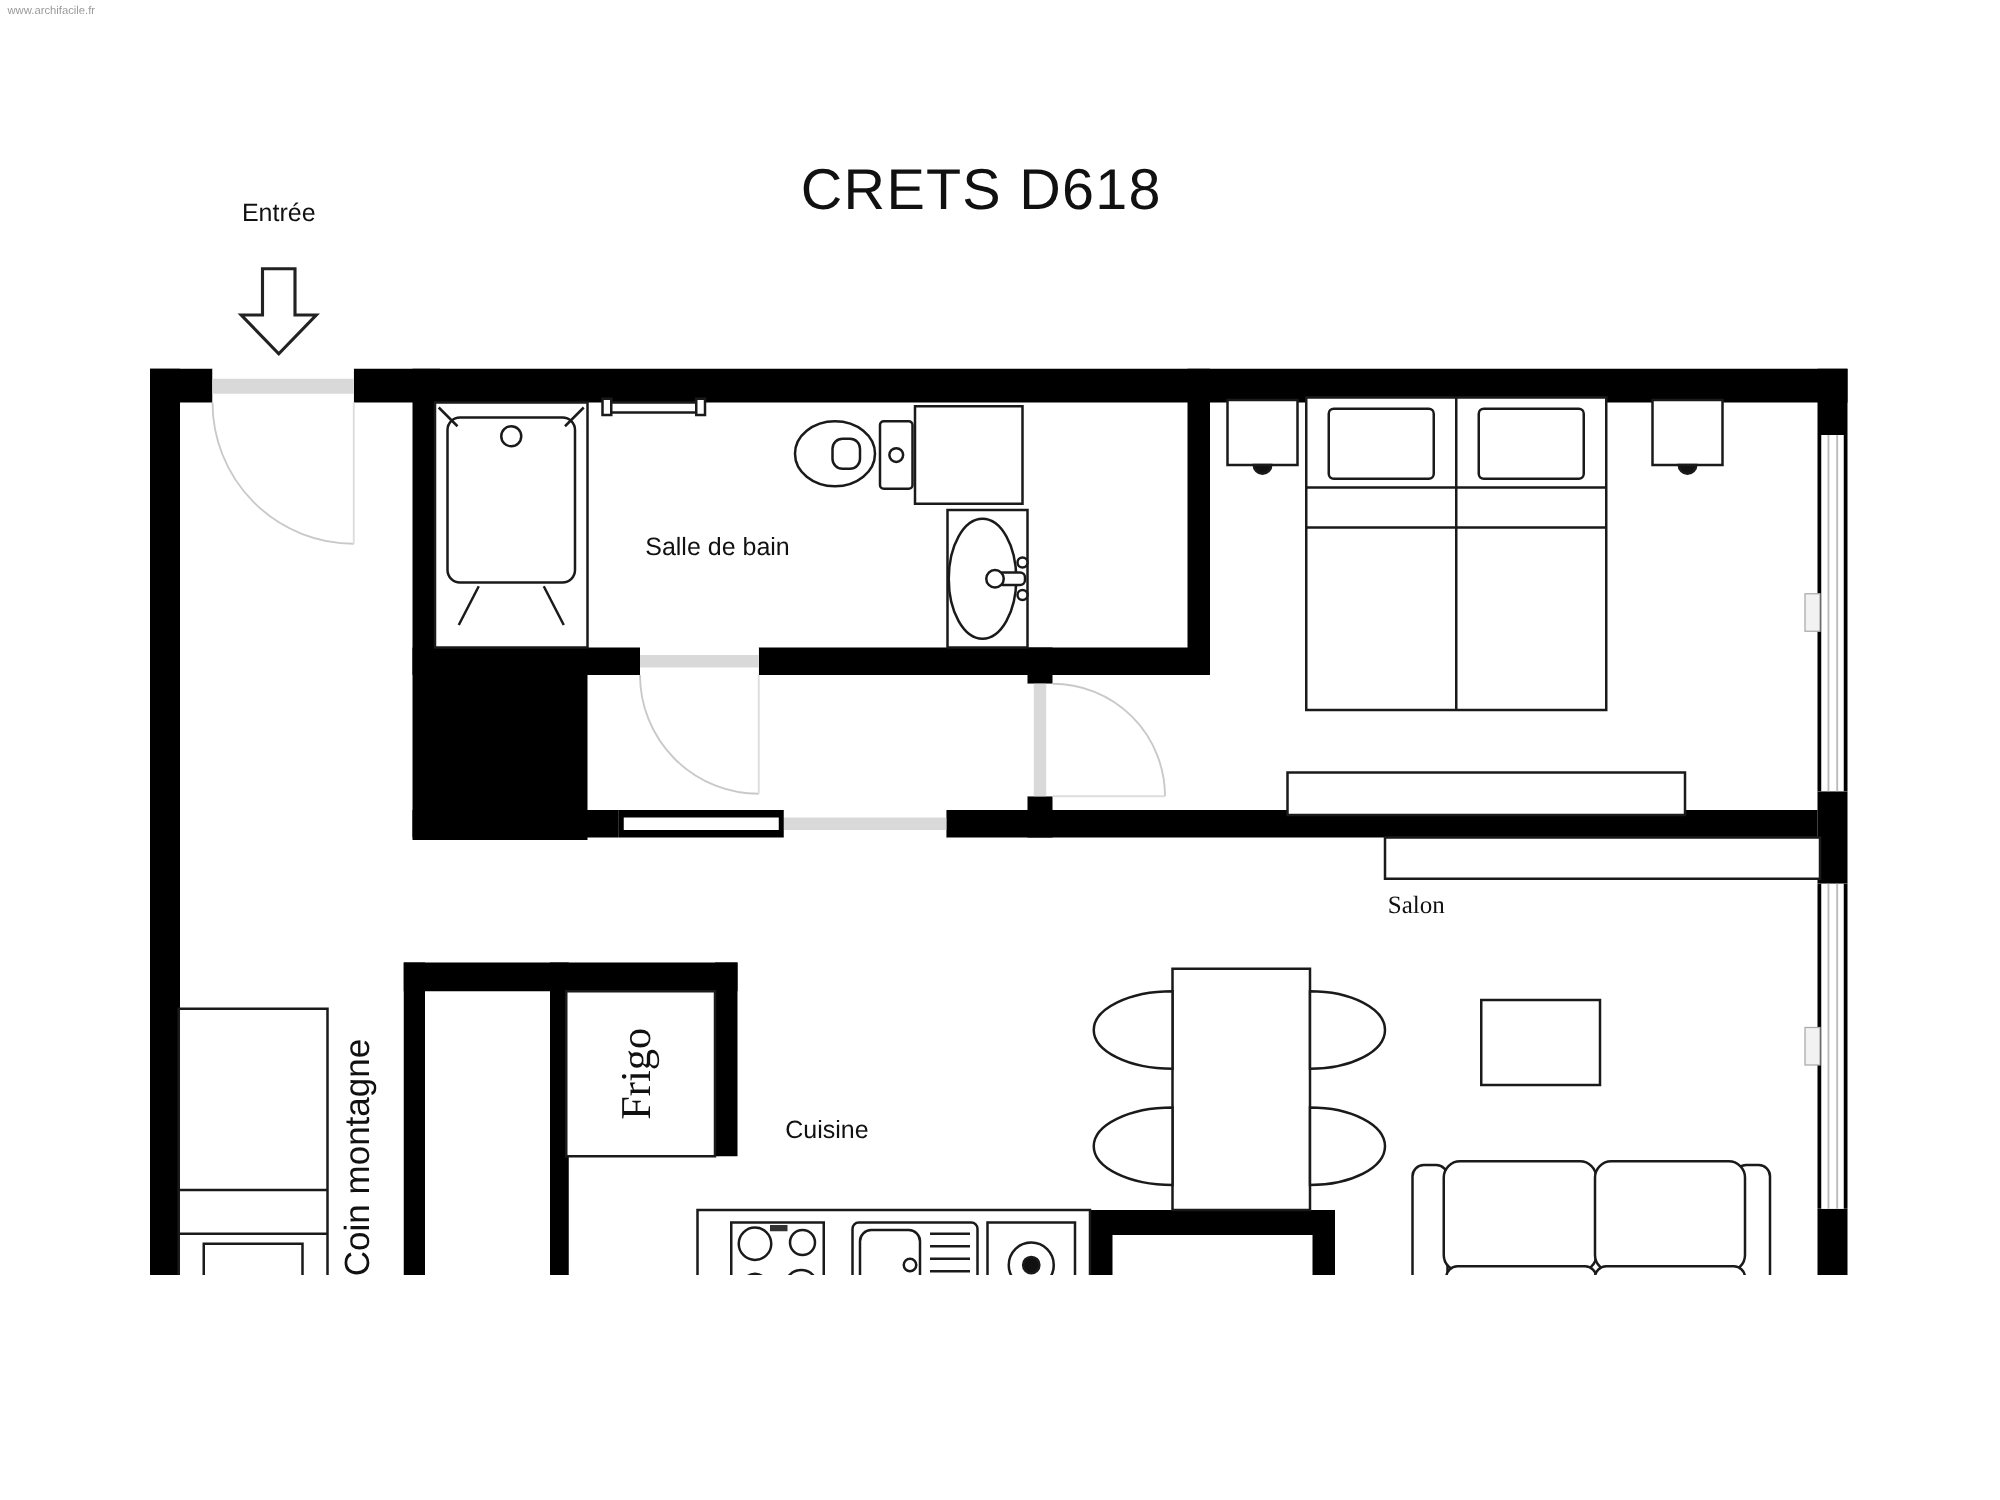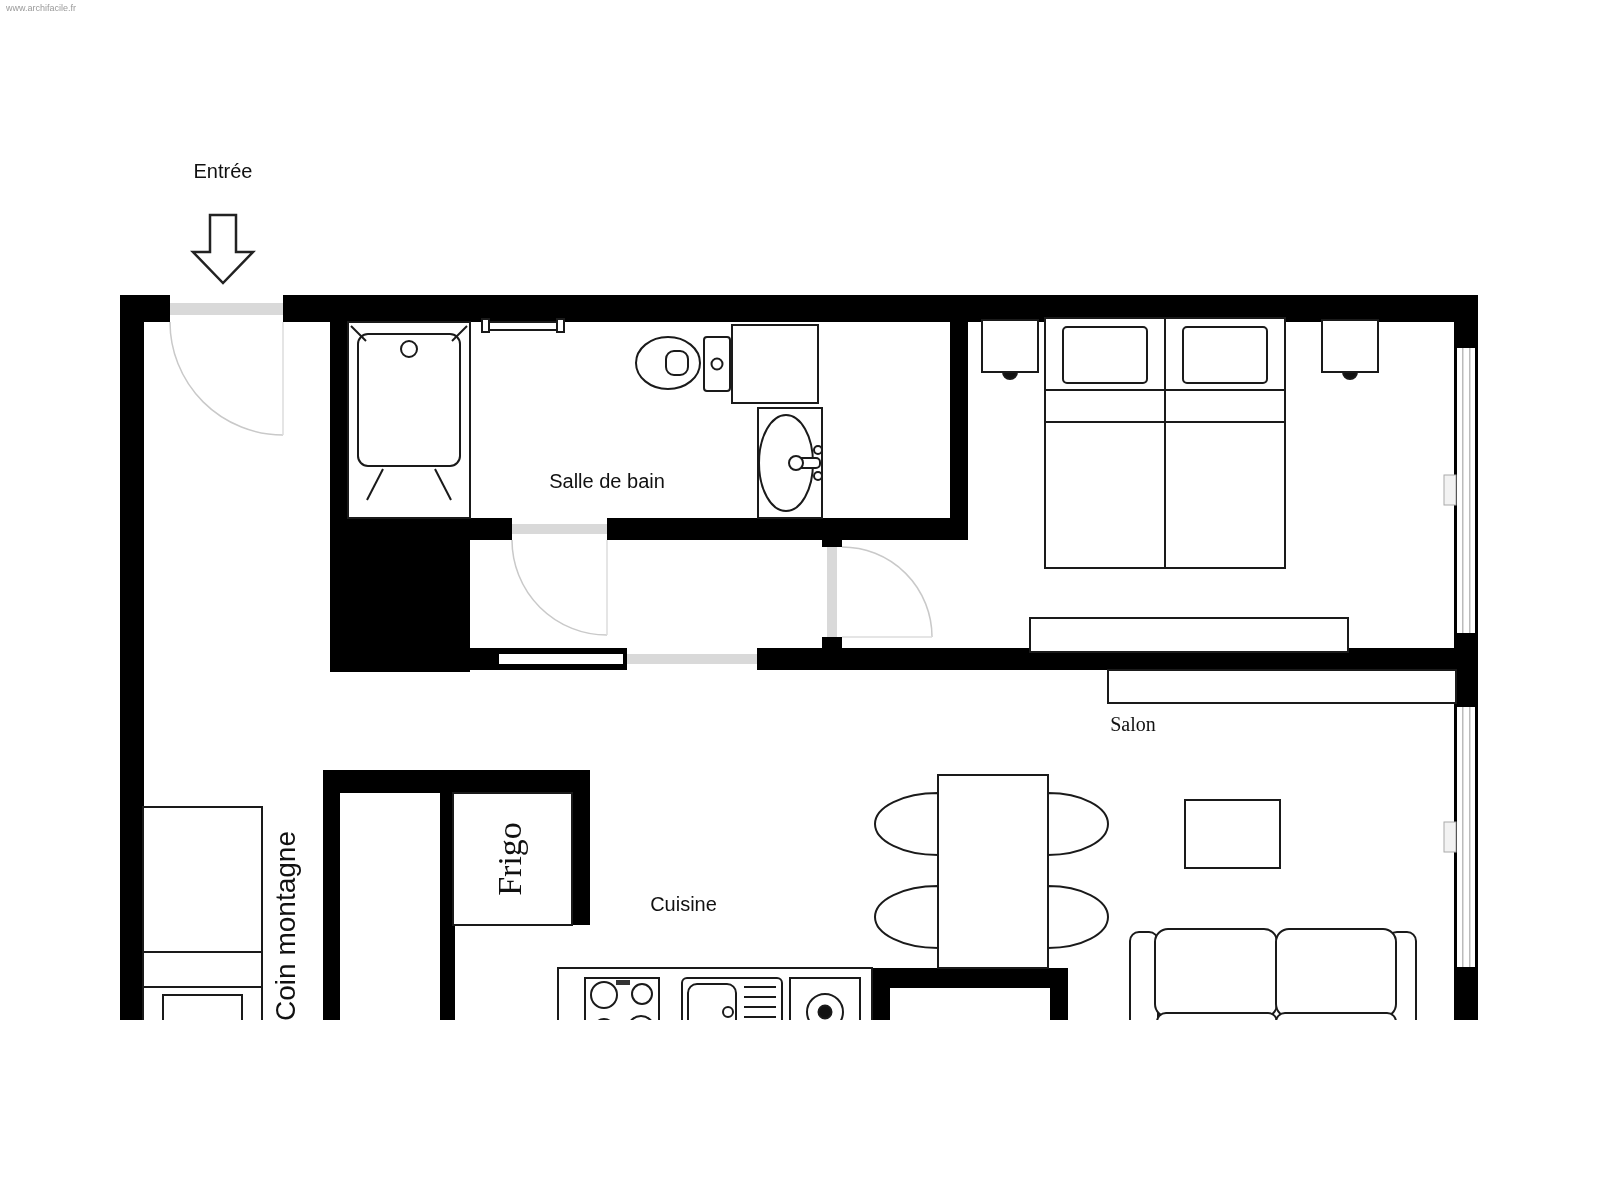--- a/index.html
+++ b/index.html
@@ -212,27 +212,28 @@
         <rect x="143" y="807" width="119" height="248"></rect>
         <line x1="143" y1="952" x2="262" y2="952"></line>
         <line x1="143" y1="987" x2="262" y2="987"></line>
         <rect x="163" y="995" width="79" height="53"></rect>
       </g>
     </g>
   </svg>
 
   <div class="lbl lbl-watermark" style="left:6px;top:3px;width:200px;">www.archifacile.fr</div>
 
+  <div class="lbl lbl-title" style="left:535px;top:124px;width:500px;">CRETS D618</div>
 
   <div class="lbl lbl-room" style="left:163px;top:160px;width:120px;">Entrée</div>
 
-  <div class="lbl lbl-room" style="left:492px;top:427px;width:230px;margin-top:43px;">Salle de bain</div>
+  <div class="lbl lbl-room" style="left:459px;top:427px;width:230px;">Salle de bain</div>
 
 
   <div class="lbl lbl-room" style="left:1053px;top:713px;width:160px;font-family:Liberation Serif, serif;">Salon</div>
 
-  <div class="lbl lbl-room" style="left:606px;top:893px;width:155px;text-align:center;">Cuisine</div>
+  <div class="lbl lbl-room" style="left:584px;top:893px;width:155px;text-align:center;">Cuisine</div>
 
   <div class="lbl lbl-room lbl-vert" style="left:173px;top:908px;width:230px;height:36px;font-size:28px;">Coin montagne</div>
 
   <div class="lbl lbl-frigo lbl-vert" style="left:442px;top:838px;width:140px;height:42px;">Frigo</div>
 
 </div>
 
 </body></html>

